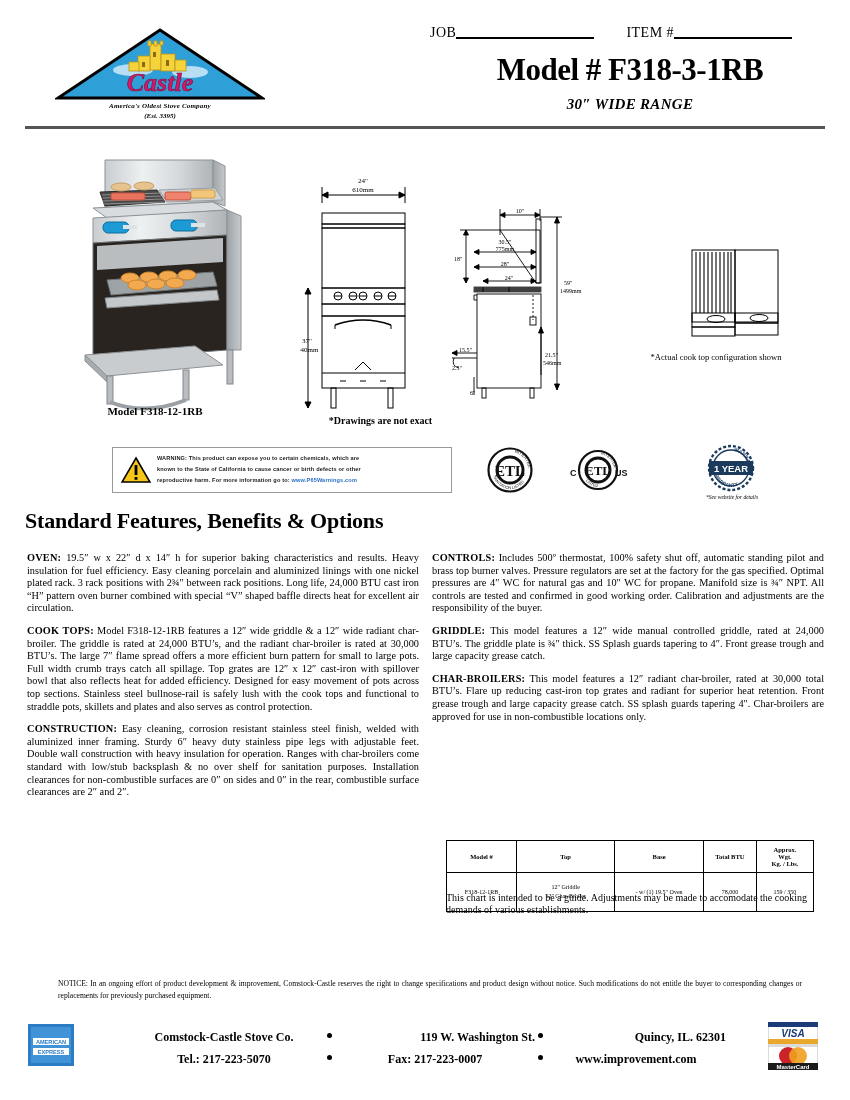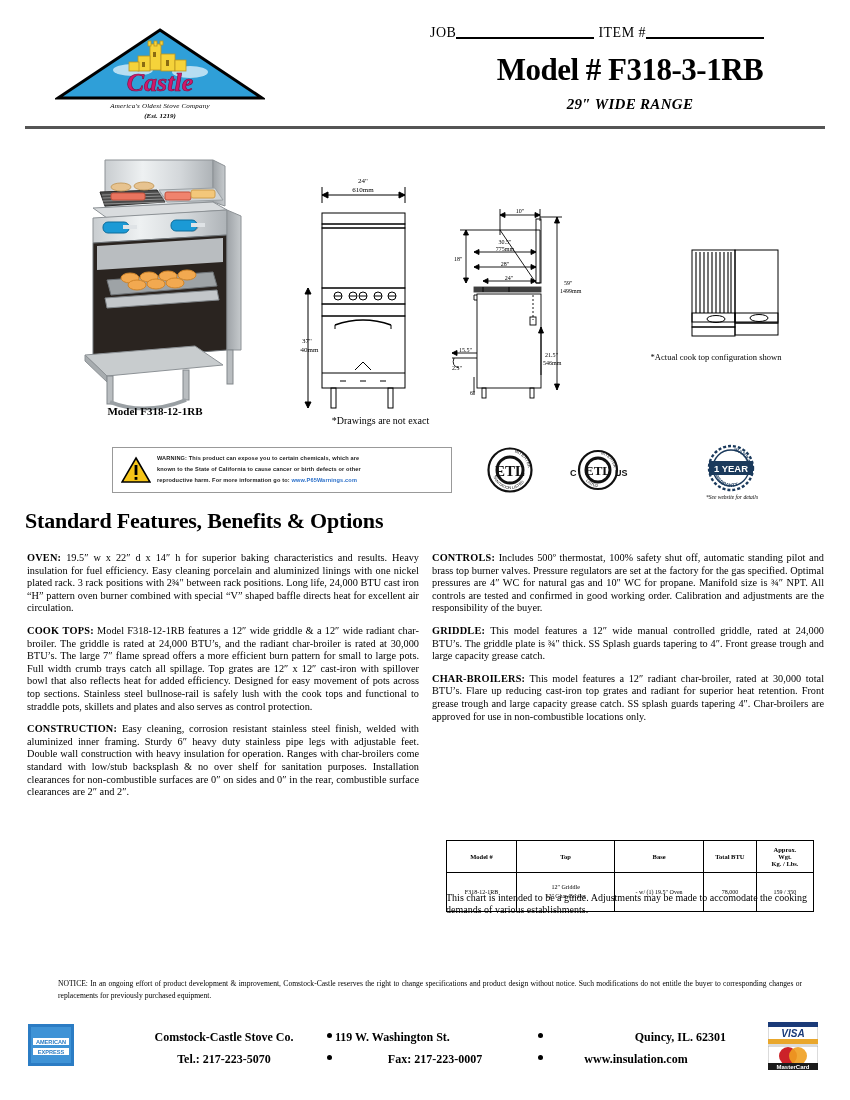--- a/index.html
+++ b/index.html
@@ -3,41 +3,41 @@
 <meta charset="utf-8">
 <style>
   html,body{margin:0;padding:0;background:#fff;}
   body{width:850px;height:1100px;position:relative;font-family:"Liberation Serif",serif;color:#000;overflow:hidden;}
   .page{position:absolute;left:0;top:0;width:850px;height:1100px;}
 
   
   .header{position:absolute;left:0;top:0;width:850px;height:128px;}
   .logo-wrap{position:absolute;left:55px;top:28px;width:210px;height:100px;}
   .tri{position:absolute;left:0;top:0;width:210px;height:72px;}
-  .logo-sub{position:absolute;left:0;top:74px;width:210px;text-align:center;font-style:italic;font-weight:normal;font-size:7px;letter-spacing:.2px;}
+  .logo-sub{position:absolute;left:0;top:74px;width:210px;text-align:center;font-style:italic;font-weight:bold;font-size:7px;letter-spacing:.2px;}
   .logo-sub2{position:absolute;left:0;top:84px;width:210px;text-align:center;font-style:italic;font-weight:bold;font-size:7px;}
 
   .jobline{position:absolute;left:430px;top:25px;width:400px;height:22px;font-size:14px;letter-spacing:.5px;}
   .jobline .lbl{font-family:"Liberation Serif",serif;}
   .uline{display:inline-block;border-bottom:2px solid #000;height:12px;vertical-align:-2px;}
 
   .model-title{position:absolute;left:430px;top:52px;width:400px;text-align:center;
       font-family:"Liberation Serif",serif;font-weight:bold;font-size:31px;letter-spacing:-0.5px;}
   .model-sub{position:absolute;left:430px;top:96px;width:400px;text-align:center;
       font-weight:bold;font-style:italic;font-size:15px;letter-spacing:.3px;}
   .hrule{position:absolute;left:25px;top:126px;width:800px;height:3px;background:#555;}
 
   
   .photo-area{position:absolute;left:45px;top:150px;width:250px;height:270px;}
   .photo-cap{position:absolute;left:40px;top:405px;width:230px;text-align:center;font-weight:bold;font-size:11px;}
 
   
   .dwg{position:absolute;}
 
-  .dwg-note-front{position:absolute;left:288px;top:415px;width:185px;text-align:center;font-size:10px;}
+  .dwg-note-front{position:absolute;left:288px;top:415px;width:185px;text-align:center;font-size:10px;font-weight:bold;}
   .dwg-note-top{position:absolute;left:636px;top:352px;width:160px;text-align:center;font-size:8.5px;line-height:1.2;}
 
   
   .warn{position:absolute;left:112px;top:447px;width:338px;height:44px;border:1px solid #999;background:#fff;}
   .warn-tri{position:absolute;left:8px;top:8px;width:30px;height:28px;}
   .warn-txt{position:absolute;left:44px;top:5px;width:288px;font-family:"Liberation Sans",sans-serif;
       font-size:5.6px;font-weight:bold;line-height:1.95;color:#1a1a1a;letter-spacing:.15px;}
   .warn-txt .lnk{color:#2a6fc9;}
   .warr-note{position:absolute;font-size:5.5px;font-style:italic;text-align:center;}
 
@@ -91,30 +91,30 @@
         </g>
         <g fill="#8a6b12">
           <rect x="98" y="24" width="3" height="5"></rect>
           <rect x="87" y="34" width="3" height="5"></rect>
           <rect x="111" y="32" width="3" height="6"></rect>
         </g>
 
         <text x="105" y="63" font-family="Liberation Serif, serif" font-size="26" font-weight="bold" font-style="italic" text-anchor="middle" fill="#d1196a" stroke="#7d0c3e" stroke-width="0.6">Castle</text>
       </svg>
       <div class="logo-sub">America's Oldest Stove Company</div>
-      <div class="logo-sub2">(Est. 1219)</div>
+      <div class="logo-sub2">(Est. 3395)</div>
     </div>
 
     <div class="jobline">
       <span class="lbl">JOB</span><span class="uline" style="width:138px"></span>
-      <span class="lbl" style="margin-left:0">ITEM #</span><span class="uline" style="width:118px"></span>
+      <span class="lbl" style="margin-left:28px">ITEM #</span><span class="uline" style="width:118px"></span>
     </div>
 
     <div class="model-title">Model # F318-3-1RB</div>
-    <div class="model-sub">29″ WIDE RANGE</div>
+    <div class="model-sub">30″ WIDE RANGE</div>
     <div class="hrule"></div>
   </div>
 
   <div class="photo-area">
     <svg width="250" height="270" viewBox="0 0 250 270">
       <defs>
         <linearGradient id="ss" x1="0" y1="0" x2="1" y2="0">
           <stop offset="0%" stop-color="#c9cdd0"></stop>
             <stop offset="35%" stop-color="#eef1f2"></stop>
           <stop offset="70%" stop-color="#d3d7da"></stop>
@@ -479,31 +479,31 @@
         <rect x="5" y="14" width="36" height="7" fill="#fff"></rect>
         <rect x="5" y="24" width="36" height="7" fill="#fff"></rect>
         <text x="23" y="20" font-size="5.6" font-weight="bold" text-anchor="middle" font-family="Liberation Sans, sans-serif" fill="#2b7cc4">AMERICAN</text>
         <text x="23" y="30" font-size="5.6" font-weight="bold" text-anchor="middle" font-family="Liberation Sans, sans-serif" fill="#2b7cc4">EXPRESS</text>
       </svg>
     </div>
 
     <div class="foot-line" style="top:8px;">
       <span style="display:inline-block;width:200px;text-align:center">Comstock-Castle Stove Co.</span>
       <span class="dot"></span>
-      <span style="display:inline-block;width:200px;text-align:left">119 W. Washington St.</span>
+      <span style="display:inline-block;width:200px;text-align:right">119 W. Washington St.</span>
       <span class="dot"></span>
       <span style="display:inline-block;width:180px;text-align:right">Quincy, IL. 62301</span>
     </div>
 
     <div class="foot-line" style="top:30px;">
       <span style="display:inline-block;width:200px;text-align:center">Tel.: 217-223-5070</span>
       <span class="dot"></span>
       <span style="display:inline-block;width:200px;text-align:center">Fax: 217-223-0007</span>
       <span class="dot"></span>
-      <span style="display:inline-block;width:180px;text-align:center">www.insulation.com</span>
+      <span style="display:inline-block;width:180px;text-align:center">www.improvement.com</span>
     </div>
 
     <div style="position:absolute;left:768px;top:0px;">
       <svg width="50" height="48" viewBox="0 0 50 48">
         <g>
           <rect x="0" y="0" width="50" height="22" fill="#fff" stroke="#888" stroke-width="0.6"></rect>
           <rect x="0" y="0" width="50" height="5" fill="#1a3a78"></rect>
           <rect x="0" y="17" width="50" height="5" fill="#e9a72c"></rect>
           <text x="25" y="15" font-size="10" font-weight="bold" font-style="italic" text-anchor="middle" font-family="Liberation Sans, sans-serif" fill="#1a3a78">VISA</text>
         </g>

